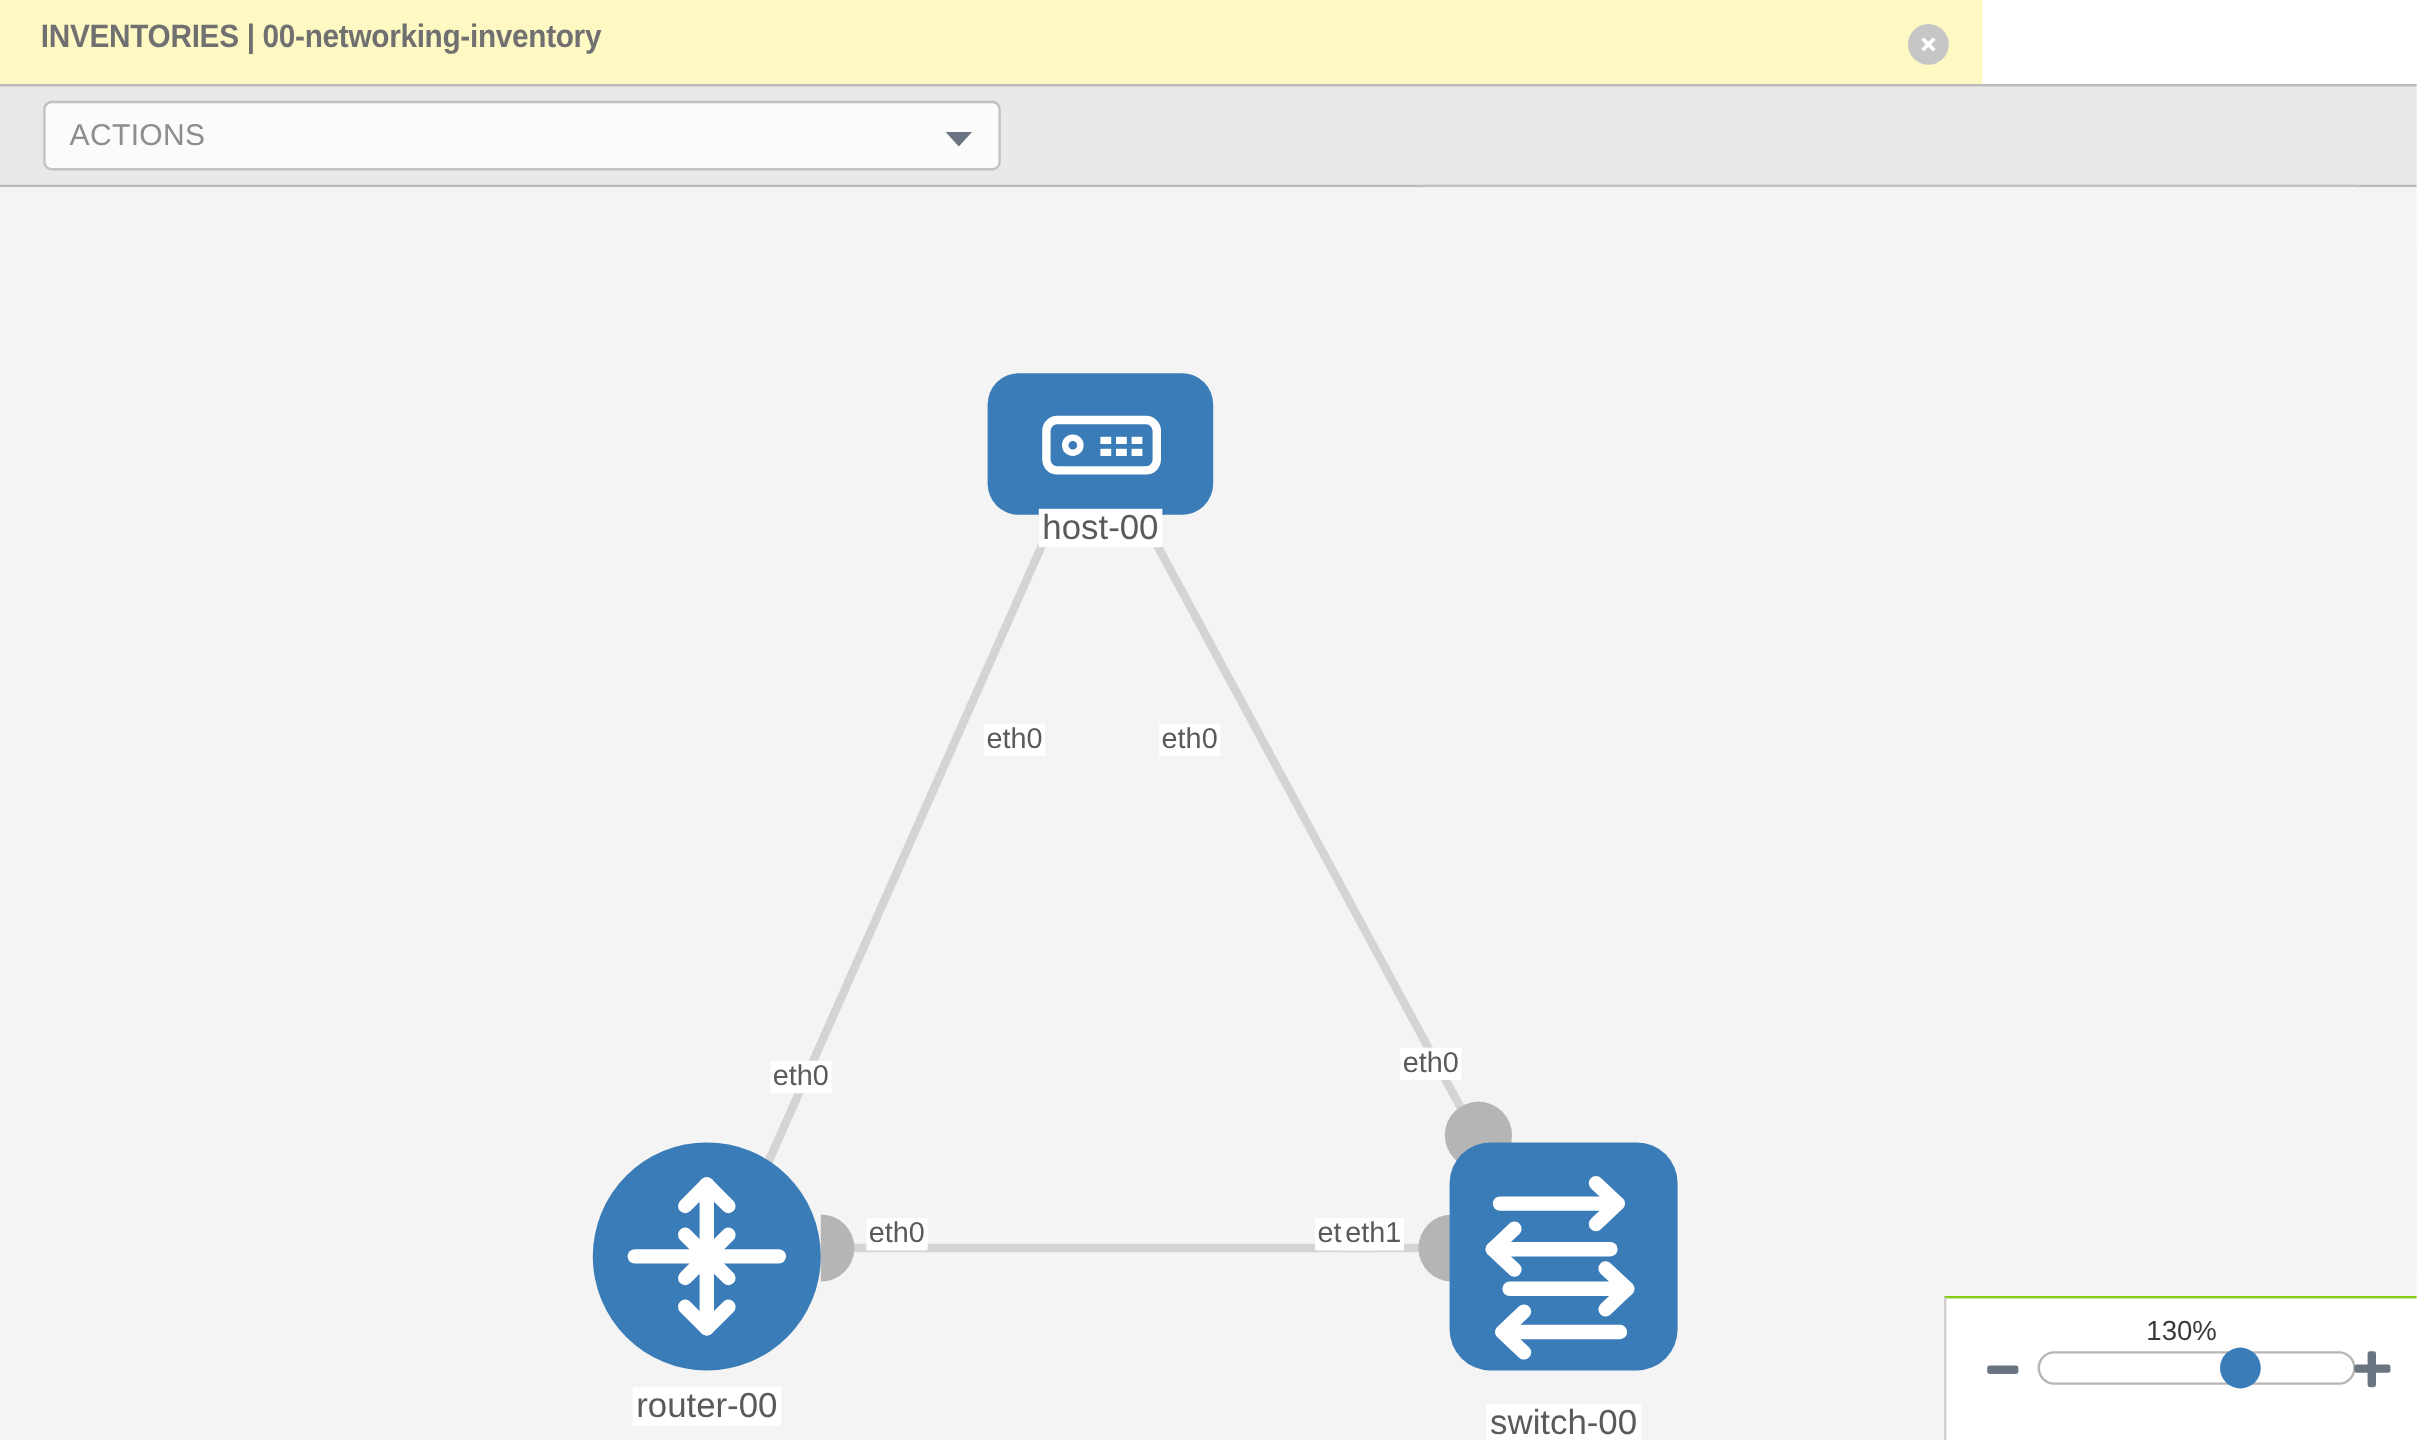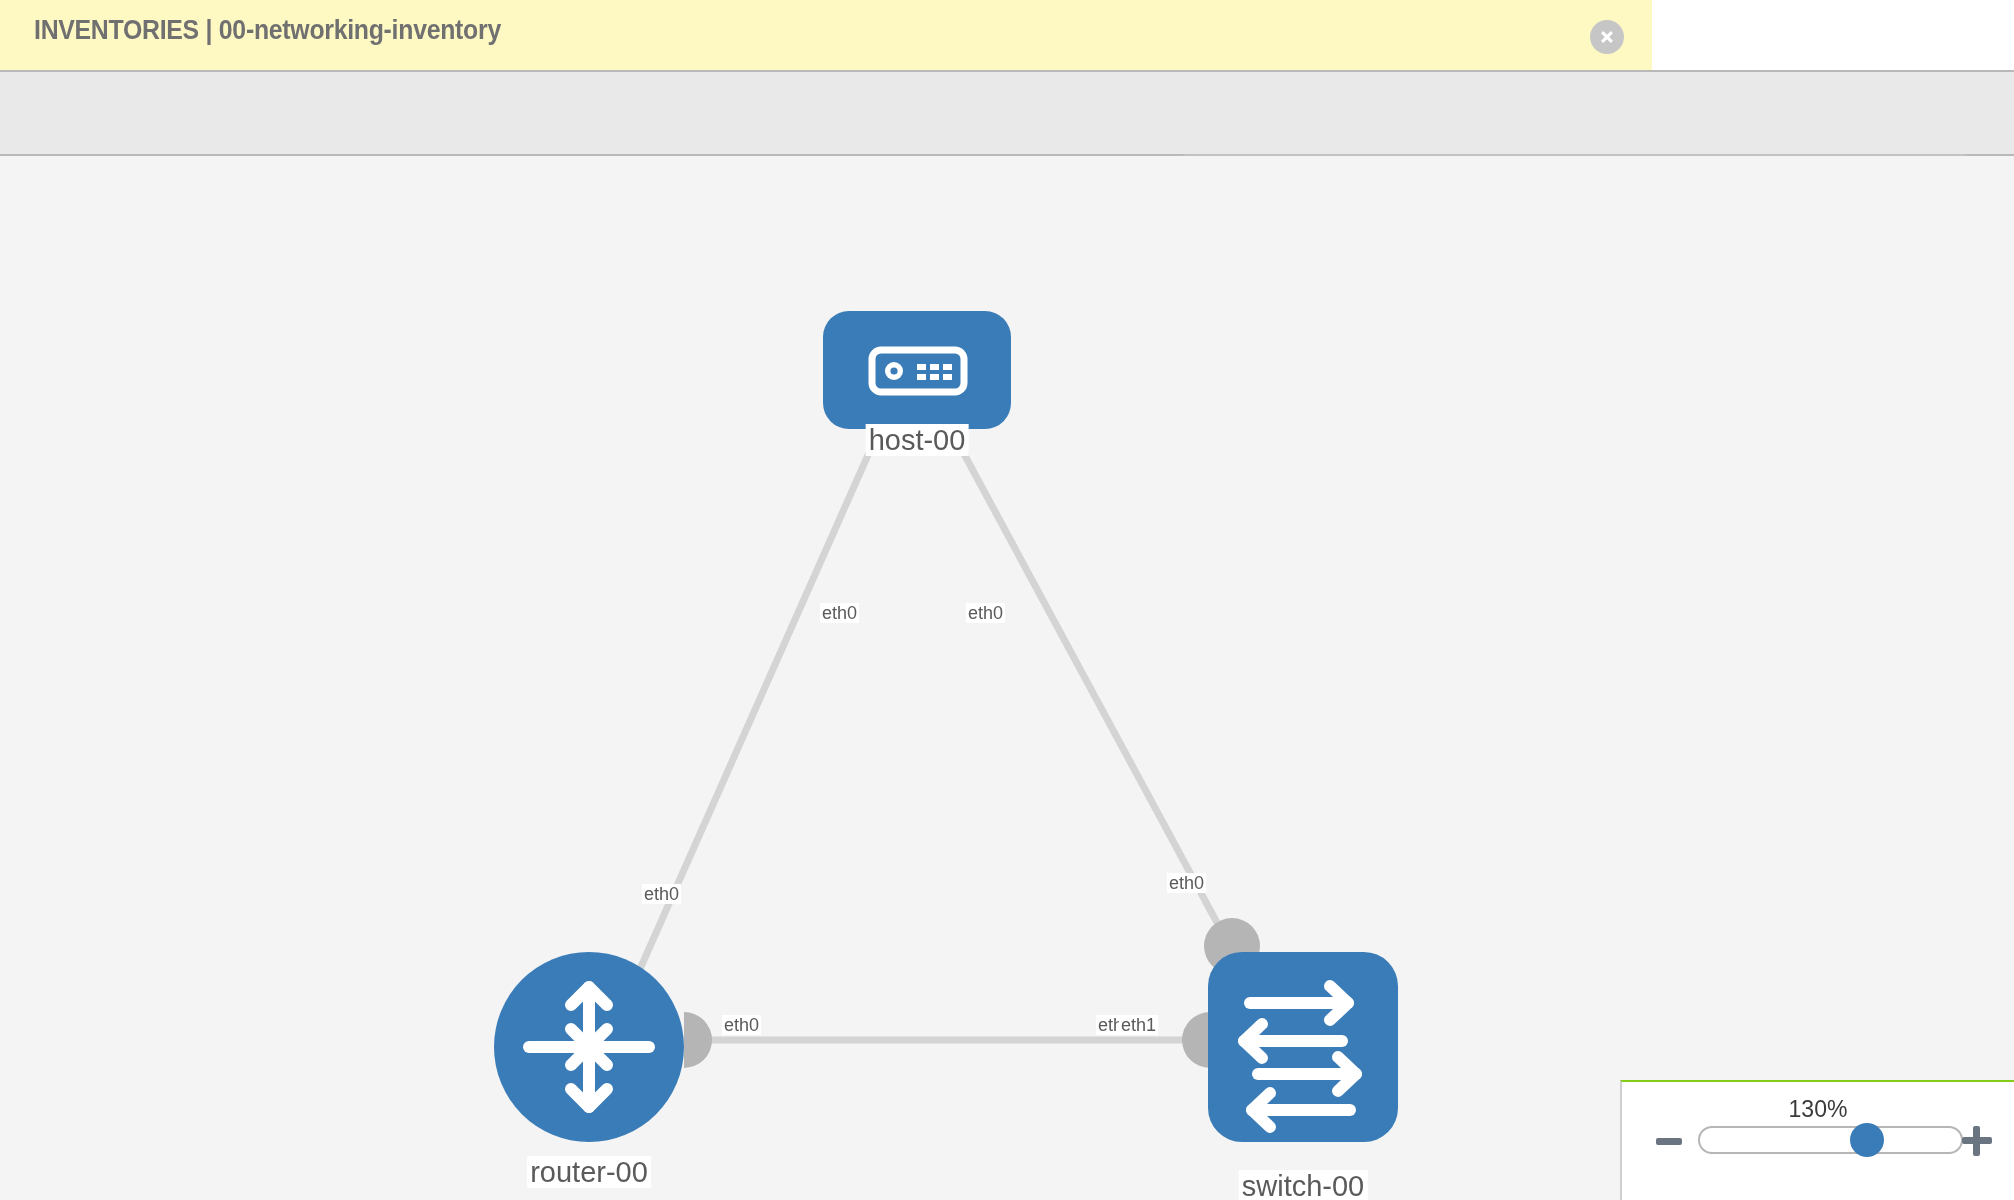--- a/index.html
+++ b/index.html
@@ -141,21 +141,21 @@
     font-size: 29px;
     color: #5a5a5a;
     background: #ffffff;
     padding: 0 3px;
     white-space: nowrap;
     transform: translateX(-50%);
     line-height: 1.12;
   }
   .edge-label {
     position: absolute;
-    font-size: 18px;
+    font-size: 24px;
     color: #5a5a5a;
     background: #ffffff;
     padding: 0 2px;
     white-space: nowrap;
     line-height: 1.12;
   }
 
   
   .zoom-panel {
     position: absolute;
@@ -232,20 +232,24 @@
   <div class="header-title">INVENTORIES | 00-networking-inventory</div>
   <div class="close-icon">
     <svg width="34" height="34" viewBox="0 0 34 34" aria-hidden="true">
       <path d="M11 10.2 L13.2 8 L17 11.8 L20.8 8 L23 10.2 L19.2 14 L23 17.8 L20.8 20 L17 16.2 L13.2 20 L11 17.8 L14.8 14 Z" fill="#ffffff" transform="translate(0,3)"></path>
     </svg>
   </div>
 </div>
 
 <div class="toolbar">
 
+  <div class="actions-select">
+    <span class="label">ACTIONS</span>
+    <span class="caret"></span>
+  </div>
 
   <div class="tool-btn tool-wrench">
     <svg width="46" height="46" viewBox="0 0 46 46" aria-hidden="true">
       <path d="M34.2 9.5 a10.5 10.5 0 0 0 -13.6 13.0 L9.6 33.6 a3.6 3.6 0 0 0 0 5.1 a3.6 3.6 0 0 0 5.1 0 L25.7 27.6 a10.5 10.5 0 0 0 13.0 -13.6 l-5.9 5.9 l-5.0 -1.0 l-1.0 -5.0 Z" fill="#767f8a"></path>
       <circle cx="12.2" cy="36.2" r="1.9" fill="#e9e9e9"></circle>
     </svg>
   </div>
 
   <div class="tool-btn tool-key">
     <svg width="46" height="46" viewBox="0 0 46 46" aria-hidden="true">

